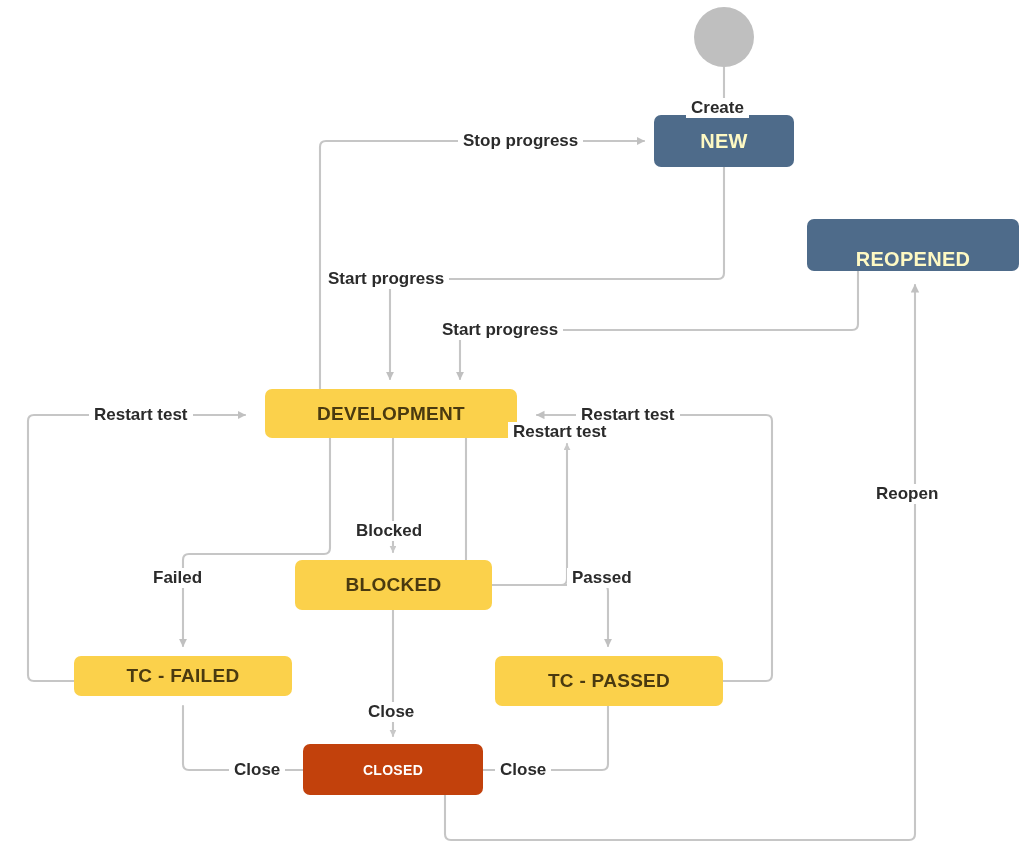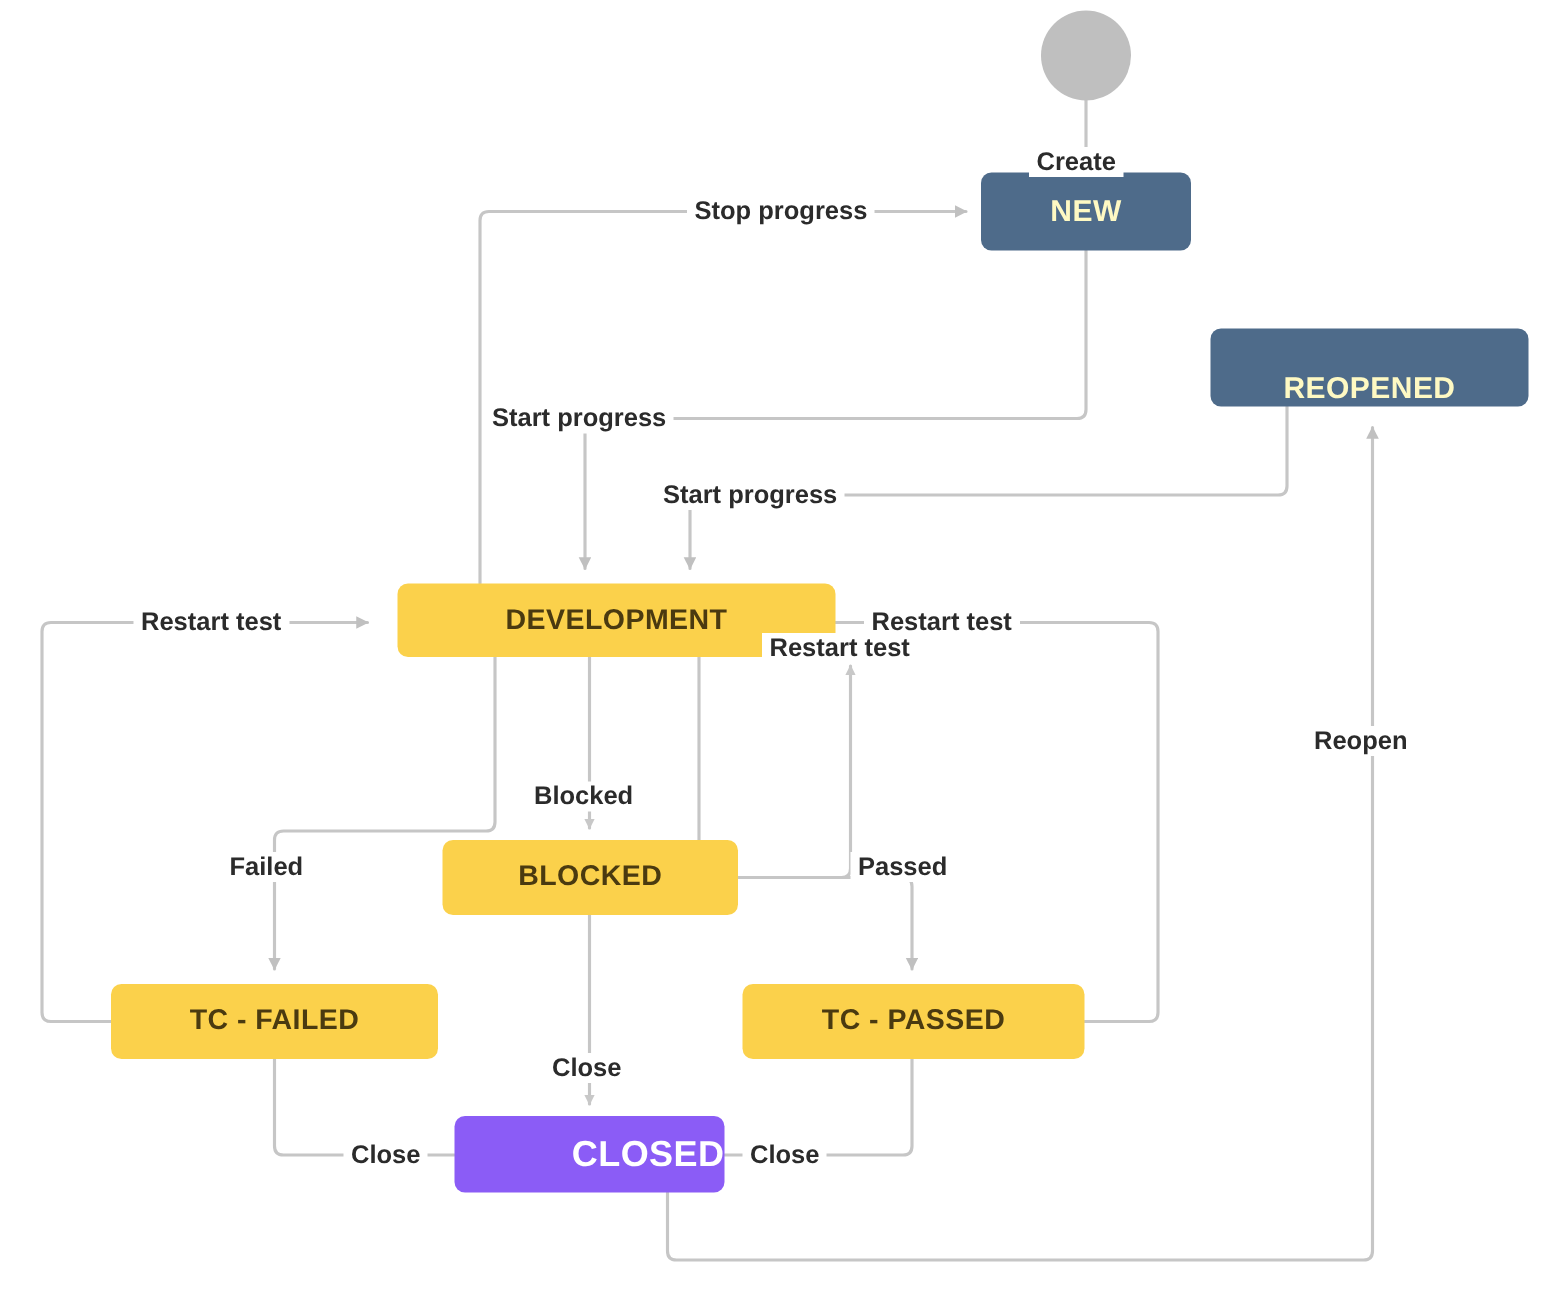--- a/index.html
+++ b/index.html
@@ -41,24 +41,23 @@
     background: #4e6b8a;
     color: #fef9c3;
     font-size: 20px;
   }
   .node-amber {
     background: #fbd14b;
     color: #4a3a10;
     font-size: 19px;
   }
   .node-green {
-    background: #8b5cf6;
+    background: #c2410c;
     color: #ffffff;
-    font-size: 24px;
-    justify-content: flex-end;
+    font-size: 14px;
   }
   .start-circle {
     position: absolute;
     border-radius: 50%;
     background: #bfbfbf;
     z-index: 3;
   }
   .edge-label {
     position: absolute;
     font-size: 17px;
@@ -121,29 +120,29 @@
   <div class="start-circle" style="left:694px; top:7px; width:60px; height:60px;"></div>
 
   <div class="node node-blue" style="left:654px; top:115px; width:140px; height:52px;">
     <span>NEW</span>
   </div>
 
   <div class="node node-blue" style="left:807px; top:219px; width:212px; height:52px;align-items:flex-end;">
     <span>REOPENED</span>
   </div>
 
-  <div class="node node-amber" style="left:265px; top:389px; width:292px; height:49px;">
+  <div class="node node-amber" style="left:265px; top:389px; width:252px; height:49px;">
     <span>DEVELOPMENT</span>
   </div>
 
   <div class="node node-amber" style="left:295px; top:560px; width:197px; height:50px;">
     <span>BLOCKED</span>
   </div>
 
-  <div class="node node-amber" style="left:74px; top:656px; width:218px; height:50px;align-items:center;">
+  <div class="node node-amber" style="left:74px; top:656px; width:218px; height:40px;align-items:center;">
     <span>TC - FAILED</span>
   </div>
 
   <div class="node node-amber" style="left:495px; top:656px; width:228px; height:50px;">
     <span>TC - PASSED</span>
   </div>
 
   <div class="node node-green" style="left:303px; top:744px; width:180px; height:51px;">
     <span>CLOSED</span>
   </div>

